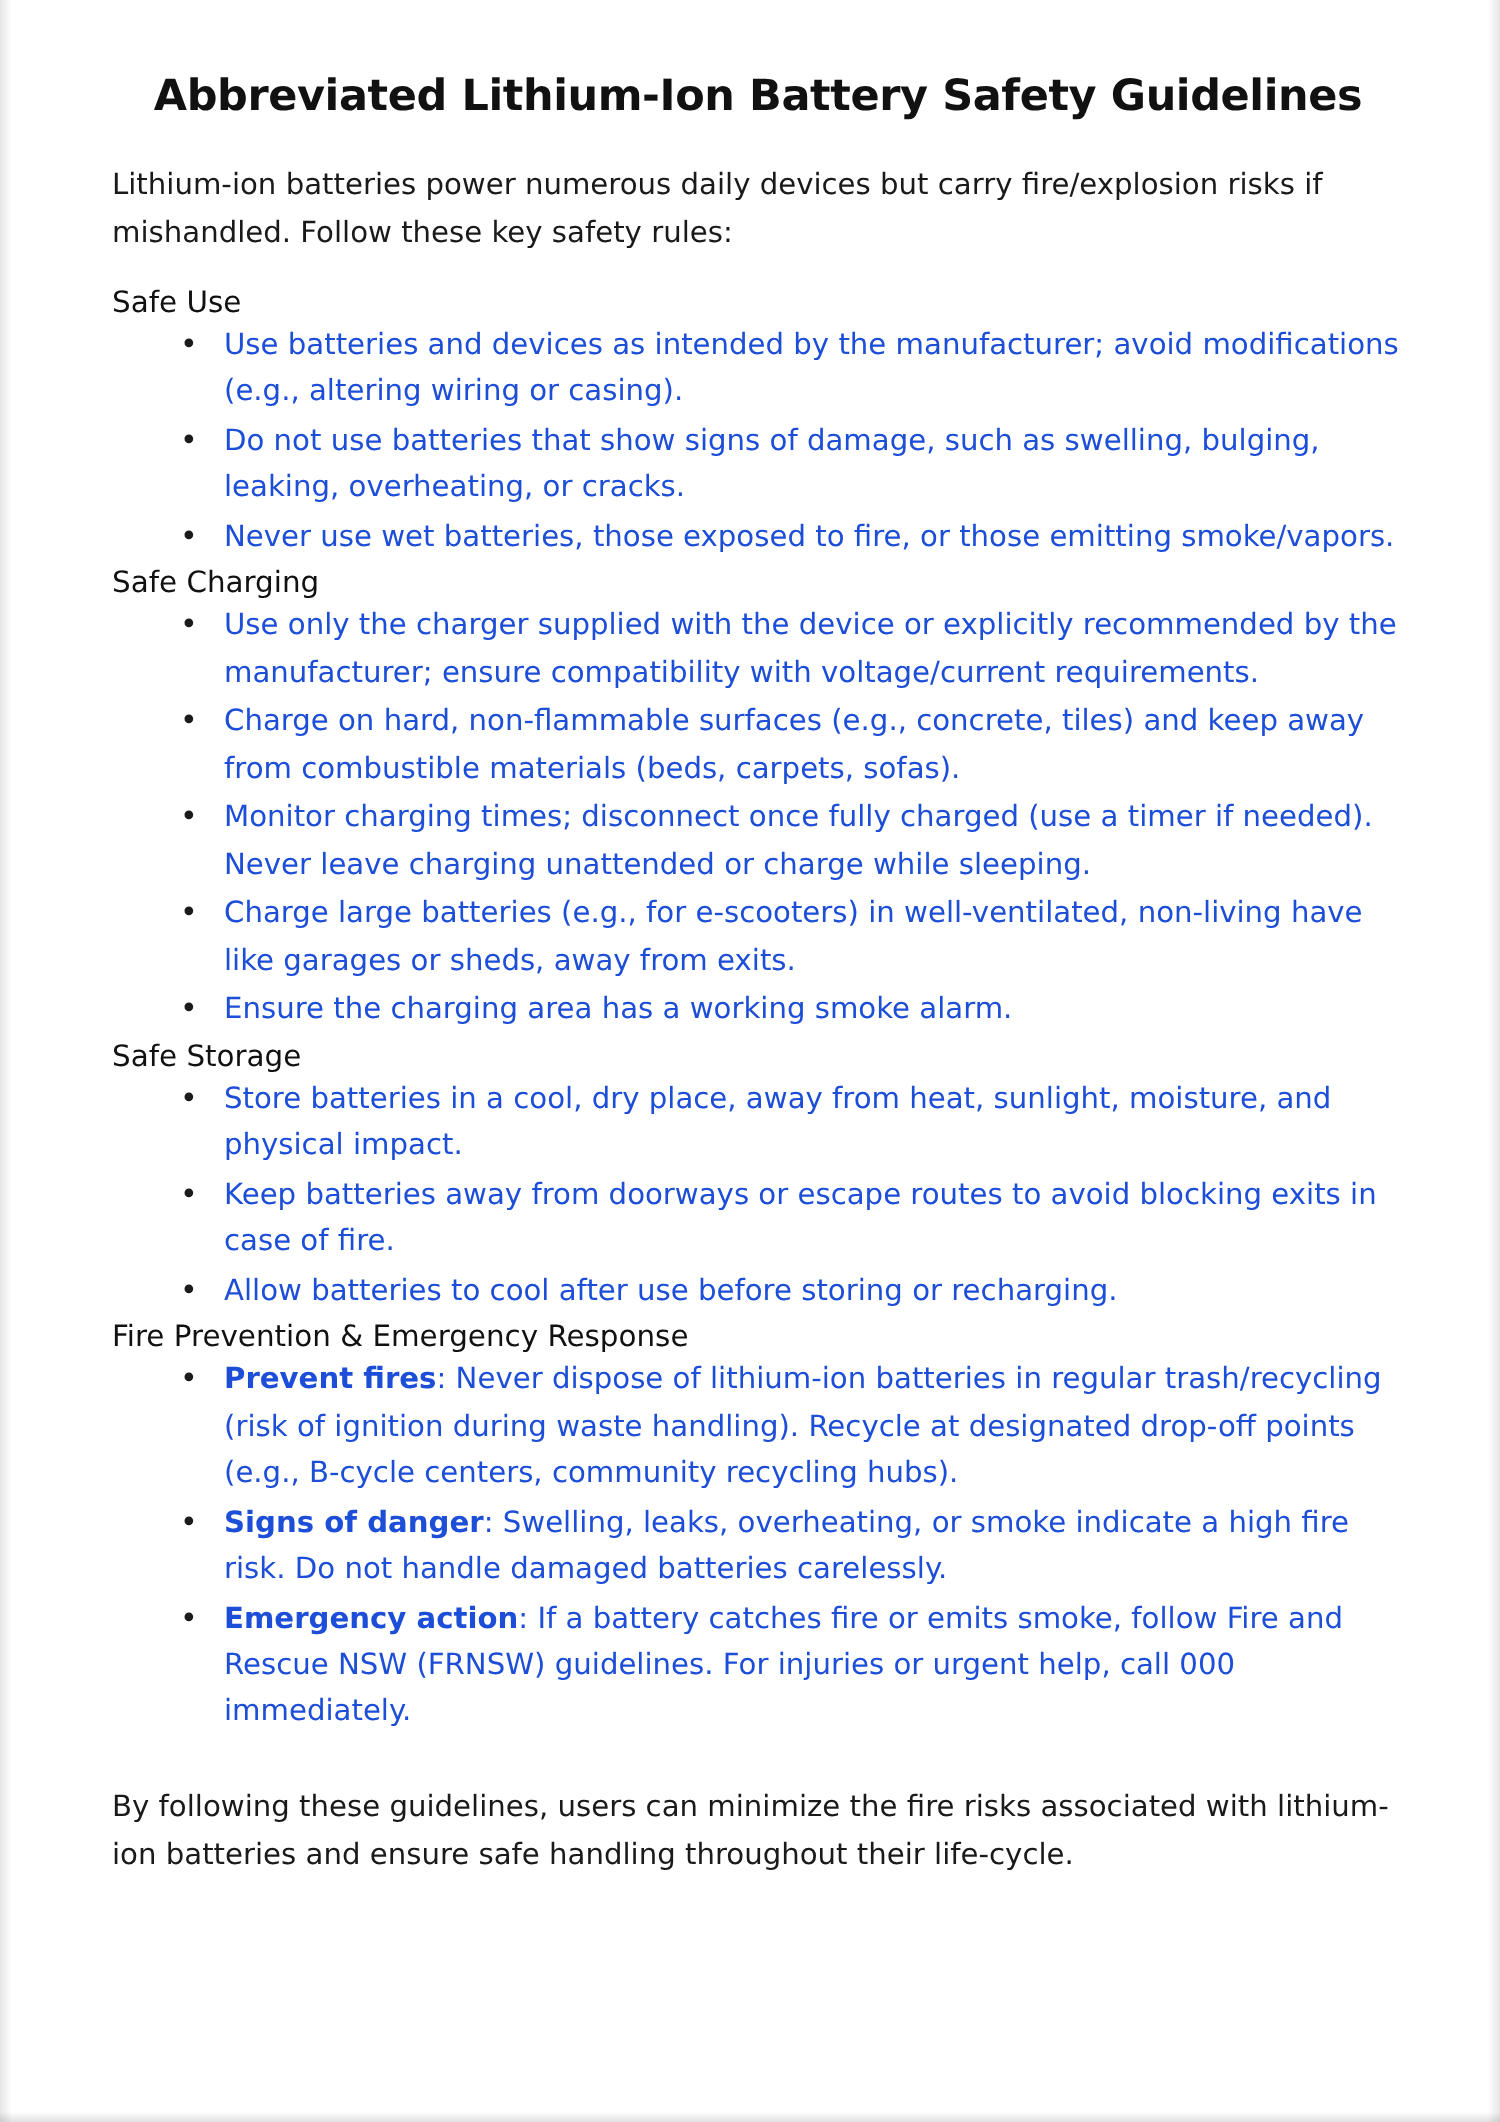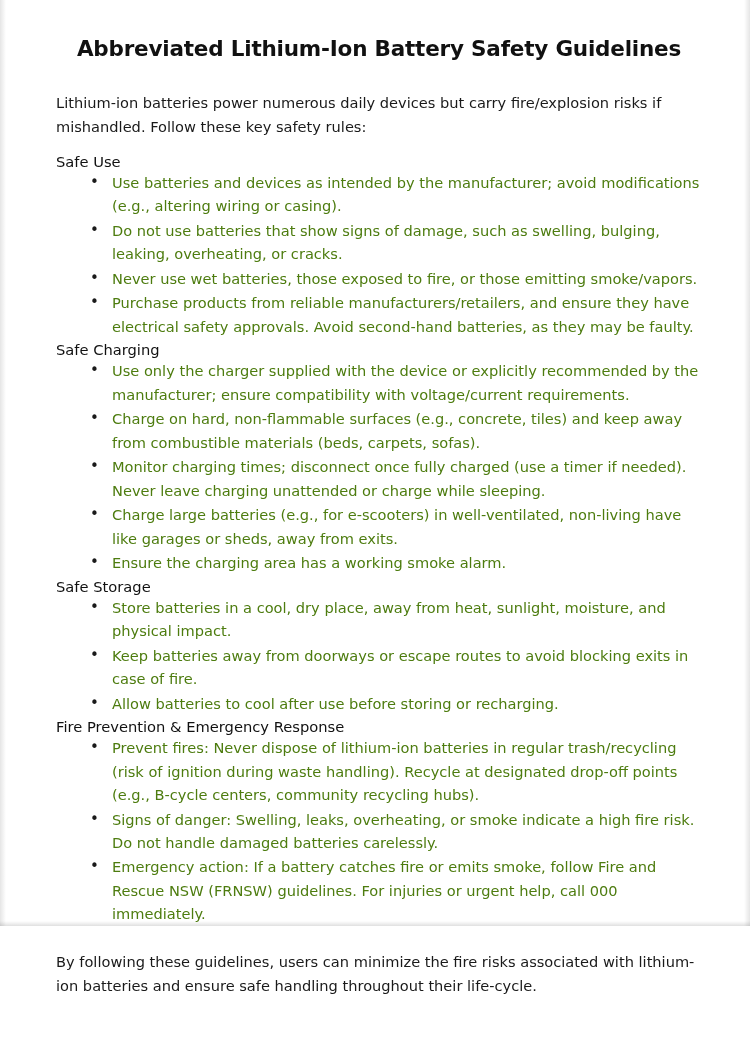--- a/index.html
+++ b/index.html
@@ -11,35 +11,35 @@
     width: 750px;
     height: 1061px;
     font-family: "DejaVu Sans", sans-serif;
     color: #1a1a1a;
     position: relative;
     overflow: hidden;
   }
   .page {
     box-sizing: border-box;
     width: 750px;
-    height: 926px;
+    height: 1061px;
     padding: 26px 48px 0 56px;
     position: relative;
     background: #fff;
   }
   .doc-title {
     font-size: 21.5px;
     font-weight: bold;
     text-align: center;
     letter-spacing: -0.2px;
     margin: 10px 0 0 0;
     color: #111;
   }
   .intro {
-    margin-top: 30px;
+    margin-top: 20px;
     font-size: 14.6px;
     line-height: 1.62;
     color: #1a1a1a;
   }
   .section {
     margin-top: 2px;
   }
   .section-heading {
     font-size: 14.7px;
     font-weight: normal;
@@ -50,32 +50,32 @@
     list-style: none;
     margin: 0;
     padding: 0;
   }
   ul.bullets li {
     position: relative;
     padding-left: 56px;
     font-size: 14.6px;
     line-height: 1.61;
     margin: 1px 0;
-    color: #4d7c0f;
+    color: #1d4ed8;
   }
   ul.bullets li::before {
     content: "\2022";
     position: absolute;
     left: 34px;
     top: -1px;
     font-size: 15px;
     color: #1a1a1a;
   }
   ul.bullets li b {
-    font-weight: normal;
+    font-weight: bold;
     margin-top: 13px;
   }
   .closing {
     margin-top: 24px;
     font-size: 14.6px;
     line-height: 1.62;
     color: #1a1a1a;
   }
   .edge-shadow {
     position: absolute;
@@ -109,21 +109,20 @@
 
   <p class="intro">Lithium-ion batteries power numerous daily devices but carry fire/explosion risks if mishandled. Follow these key safety rules:</p>
 
   <div id="sections-container">
       <div class="section">
         <div class="section-heading">Safe Use</div>
         <ul class="bullets">
           <li><span>Use batteries and devices as intended by the manufacturer; avoid modifications (e.g., altering wiring or casing).</span></li>
           <li><span>Do not use batteries that show signs of damage, such as swelling, bulging, leaking, overheating, or cracks.</span></li>
           <li><span>Never use wet batteries, those exposed to fire, or those emitting smoke/vapors.</span></li>
-          <li><span>Purchase products from reliable manufacturers/retailers, and ensure they have electrical safety approvals. Avoid second-hand batteries, as they may be faulty.</span></li>
         </ul>
       </div>
       <div class="section">
         <div class="section-heading">Safe Charging</div>
         <ul class="bullets">
           <li><span>Use only the charger supplied with the device or explicitly recommended by the manufacturer; ensure compatibility with voltage/current requirements.</span></li>
           <li><span>Charge on hard, non-flammable surfaces (e.g., concrete, tiles) and keep away from combustible materials (beds, carpets, sofas).</span></li>
           <li><span>Monitor charging times; disconnect once fully charged (use a timer if needed). Never leave charging unattended or charge while sleeping.</span></li>
           <li><span>Charge large batteries (e.g., for e-scooters) in well-ventilated, non-living have like garages or sheds, away from exits.</span></li>
           <li><span>Ensure the charging area has a working smoke alarm.</span></li>

